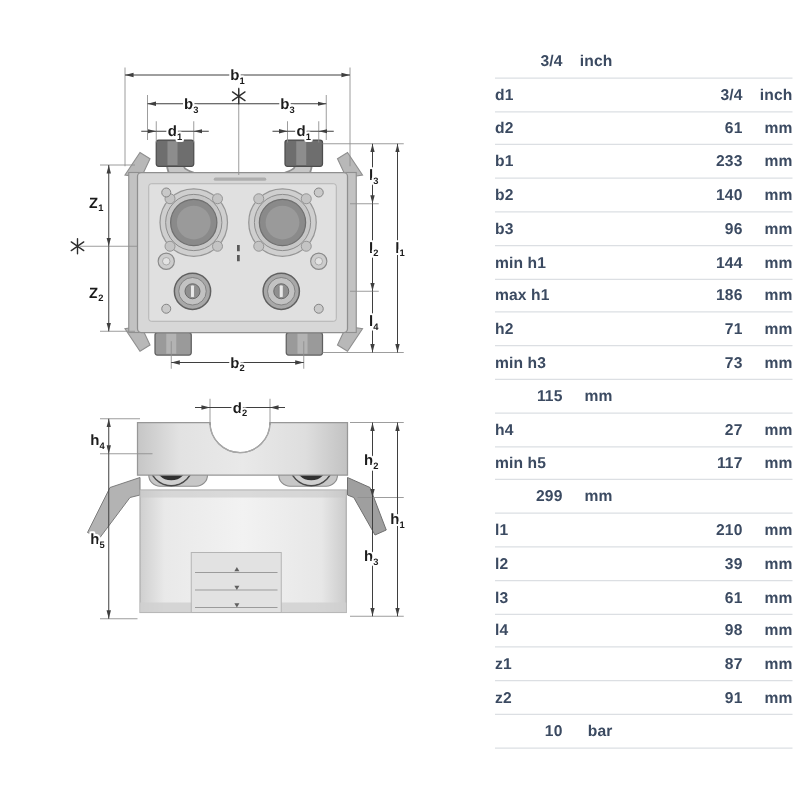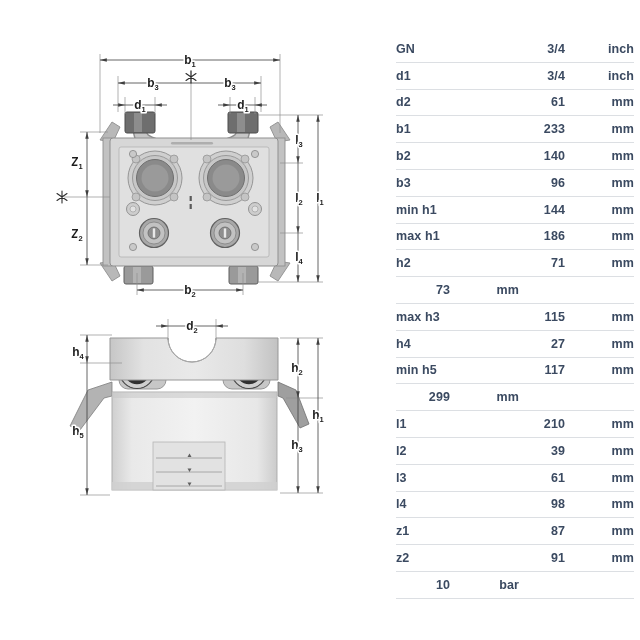--- a/index.html
+++ b/index.html
@@ -11,21 +11,21 @@
 
   
   .spec-table { position:absolute; left:396px; top:36px; width:238px; }
   .trow {
     display:flex; align-items:center; height:26.8px; box-sizing:border-box;
     border-bottom:1px solid #dcdfe3;
     font-size:12.5px; font-weight:700; color:#3b4a61; letter-spacing:0.1px;
   }
   .tlabel { flex:1; text-align:left; }
   .tvalue { width:54px; text-align:right; }
-  .tunit  { width:40px; text-align:right;margin-left:29px; }
+  .tunit  { width:40px; text-align:right; }
 
   
   .ext  { stroke:#8f8f8f; stroke-width:0.7; fill:none; }
   .dim  { stroke:#3f3f3f; stroke-width:0.8; fill:none; }
   .dl   { font-family:"Liberation Sans", sans-serif; font-size:12px; font-weight:700;
           fill:#1c1c1c; text-anchor:middle;
           paint-order:stroke; stroke:#ffffff; stroke-width:3.2px; stroke-linejoin:round; }
   .dl .sub { font-size:7.5px; }
   .body-stroke { stroke:#8f8f8f; stroke-width:0.9; }
   .star { stroke:#2e2e2e; stroke-width:1.1; stroke-linecap:round; }
@@ -235,21 +235,20 @@
       <text class="dl" x="78" y="356"><tspan>h</tspan><tspan class="sub" dy="3">4</tspan></text>
       <text class="dl" x="78" y="435"><tspan>h</tspan><tspan class="sub" dy="3">5</tspan></text>
       <text class="dl" x="297" y="372"><tspan>h</tspan><tspan class="sub" dy="3">2</tspan></text>
       <text class="dl" x="318" y="419"><tspan>h</tspan><tspan class="sub" dy="3">1</tspan></text>
       <text class="dl" x="297" y="449"><tspan>h</tspan><tspan class="sub" dy="3">3</tspan></text>
     </g>
   </svg>
 
   <div class="spec-table">
       <div class="trow">
-        <span class="tlabel">GN</span>
         <span class="tvalue">3/4</span>
         <span class="tunit">inch</span>
       </div>
       <div class="trow">
         <span class="tlabel">d1</span>
         <span class="tvalue">3/4</span>
         <span class="tunit">inch</span>
       </div>
       <div class="trow">
         <span class="tlabel">d2</span>
@@ -280,25 +279,25 @@
         <span class="tlabel">max h1</span>
         <span class="tvalue">186</span>
         <span class="tunit">mm</span>
       </div>
       <div class="trow">
         <span class="tlabel">h2</span>
         <span class="tvalue">71</span>
         <span class="tunit">mm</span>
       </div>
       <div class="trow">
+        <span class="tlabel">min h3</span>
         <span class="tvalue">73</span>
         <span class="tunit">mm</span>
       </div>
       <div class="trow">
-        <span class="tlabel">max h3</span>
         <span class="tvalue">115</span>
         <span class="tunit">mm</span>
       </div>
       <div class="trow">
         <span class="tlabel">h4</span>
         <span class="tvalue">27</span>
         <span class="tunit">mm</span>
       </div>
       <div class="trow">
         <span class="tlabel">min h5</span>

